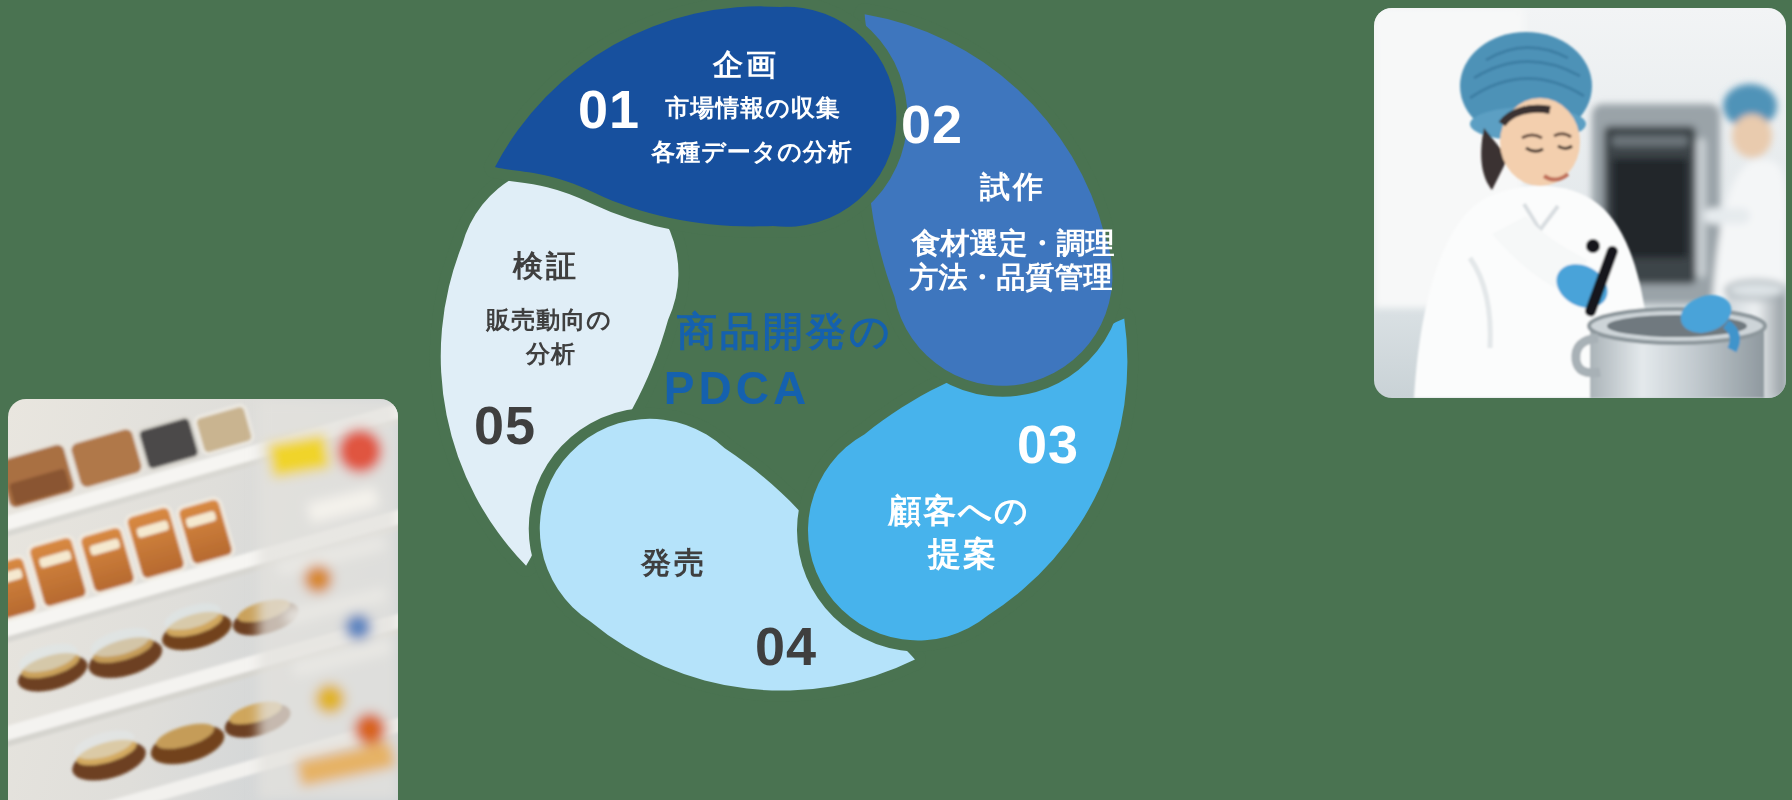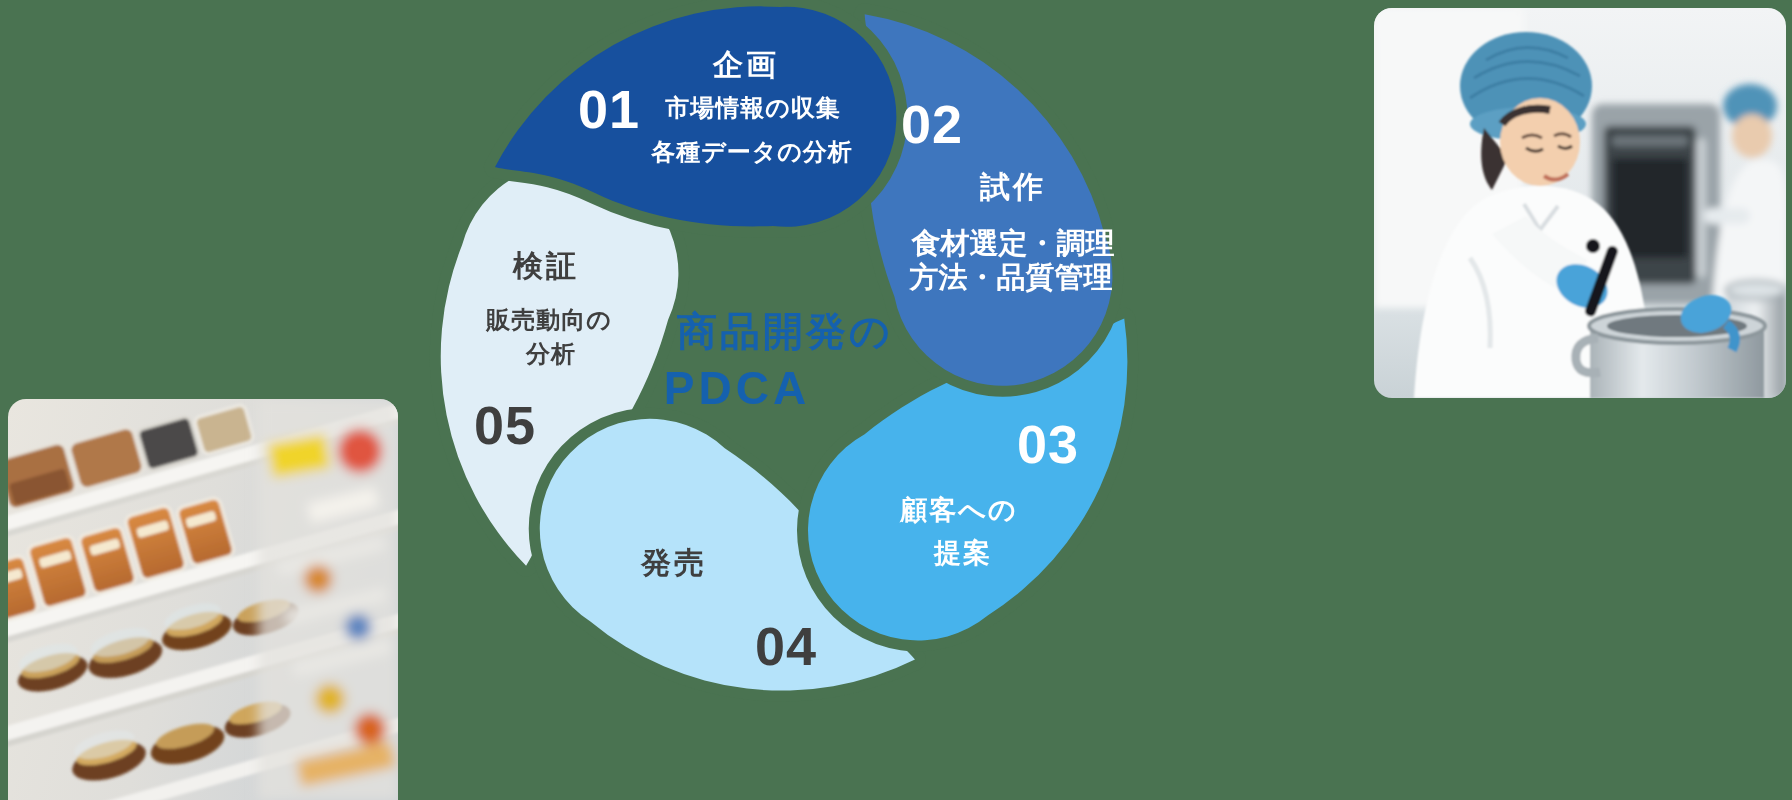--- a/index.html
+++ b/index.html
@@ -18,21 +18,21 @@
 
   .lbl{
     position:absolute;transform:translate(-50%,-50%);
     white-space:nowrap;font-weight:700;line-height:1;
   }
   .t-light{color:#ffffff;}
   .t-dark{color:#3f3f3f;}
   .t-center{color:#1561ae;}
   .num{font-size:54px;letter-spacing:1px;}
   .ttl{font-size:30px;letter-spacing:3px;}
-  .ttl-m{font-size:27px;letter-spacing:2px;}
+  .ttl-m{font-size:33px;letter-spacing:2px;}
   .dsc{font-size:24px;letter-spacing:1px;}
   .dsc-s{font-size:29px;letter-spacing:0px;}
   .ctr1{font-size:40px;letter-spacing:3px;}
   .ctr2{font-size:46px;letter-spacing:4px;}
 
   
   .p-s1num{left:609px;top:109px;} .p-s1ttl{left:746px;top:65px;}
   .p-s1d1{left:753px;top:108px;}  .p-s1d2{left:752px;top:152px;}
   .p-s2num{left:932px;top:124px;} .p-s2ttl{left:997px;top:187px;margin-left:16px;}
   .p-s2d1{left:1013px;top:243px;} .p-s2d2{left:1011px;top:277px;}

